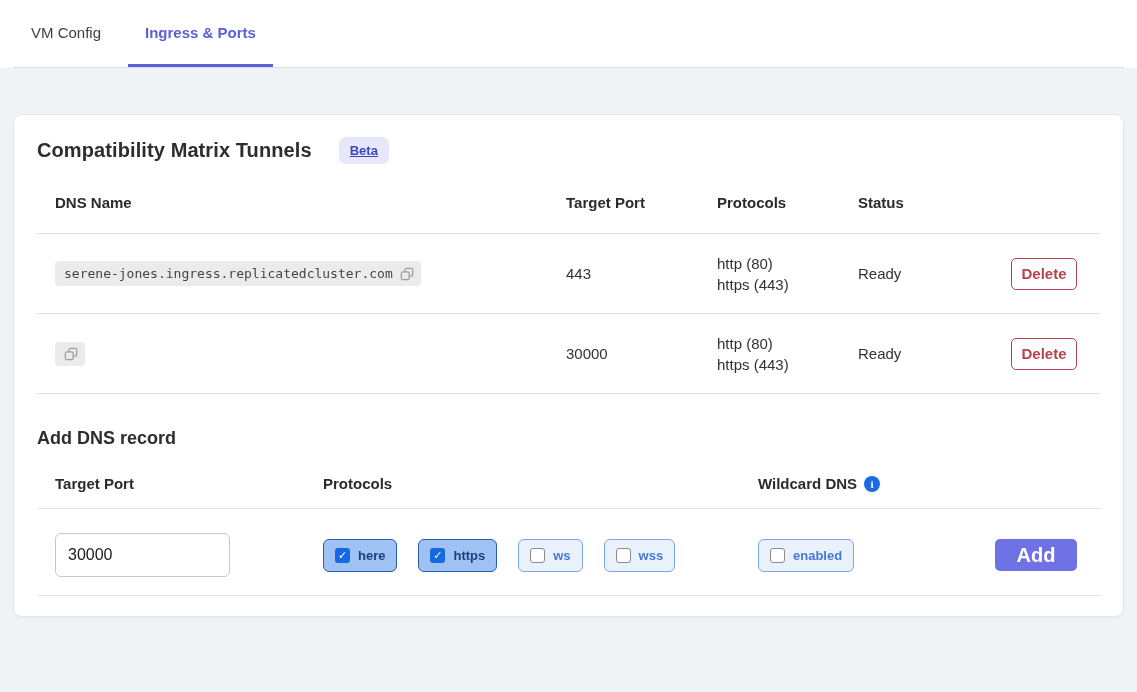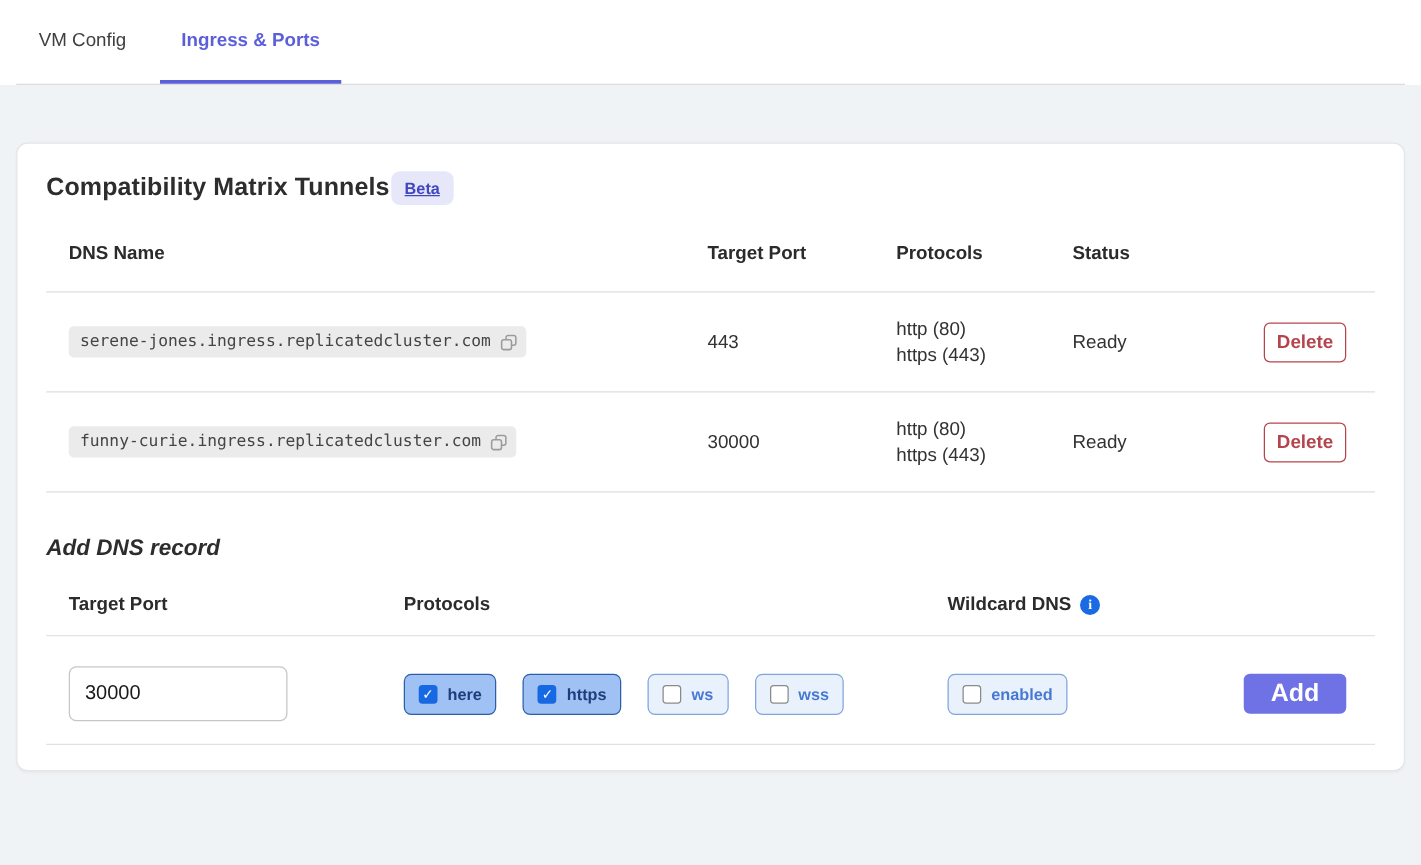--- a/index.html
+++ b/index.html
@@ -35,21 +35,21 @@
   }
   
   .card {
     background: #ffffff;
     border: 1px solid #e6e6e6;
     border-radius: 9px;
     margin: 46px 13px 0 13px;
     padding: 22px 23px 20px 23px;
     box-shadow: 0 1px 2px rgba(0,0,0,0.04);
   }
-  .card-head { display: flex; align-items: center; gap: 1px; }
+  .card-head { display: flex; align-items: center; gap: 27px; }
   .card-title { font-size: 20px; font-weight: 700; color: #2d2d2d; letter-spacing: .1px; }
   .beta-badge {
     background: #e6e8fa; color: #4046c2;
     font-size: 13px; font-weight: 600;
     padding: 6px 11px; border-radius: 7px; text-decoration: underline;
   }
   
   .tgrid {
     display: grid;
     grid-template-columns: 511px 151px 141px 1fr 105px;
@@ -78,21 +78,21 @@
     justify-self: end;
     width: 66px; height: 32px;
     background: #ffffff;
     border: 1px solid #b5454d;
     border-radius: 5px;
     color: #b5454d; font-weight: 700; font-size: 15px;
     font-family: inherit;
     cursor: pointer;
   }
   
-  .add-title { margin-top: 34px; font-size: 18px; font-weight: 700; color: #2d2d2d; font-style: italic; }
+  .add-title { margin-top: 34px; font-size: 18px; font-weight: 700; color: #2d2d2d; }
   .add-desc {
     margin-top: 12px;
     font-size: 15px; line-height: 23px; color: #5a5a5a;
     max-width: 1005px;
   }
   .agrid {
     display: grid;
     grid-template-columns: 268px 435px 1fr auto;
     align-items: center;
     padding-left: 18px;
@@ -190,21 +190,20 @@
       <div>http (80)</div>
       <div>https (443)</div>
     </div>
     <div class="cell">Ready</div>
     <button class="delete-btn">Delete</button>
   </div>
 
   <div class="tgrid trow">
     <div class="cell">
       <span class="dns-pill">
-        <span>funny-curie.ingress.replicatedcluster.com</span>
         <span class="copy-icon">
           <svg width="14" height="14" viewBox="0 0 16 16" fill="none">
             <rect x="5.5" y="1.5" width="9" height="9" rx="2" stroke="#9b9b9b" stroke-width="1.4"></rect>
             <rect x="1.5" y="5.5" width="9" height="9" rx="2" stroke="#9b9b9b" stroke-width="1.4" fill="#ebebeb"></rect>
           </svg>
         </span>
       </span>
     </div>
     <div class="cell">30000</div>
     <div class="cell proto-lines">

